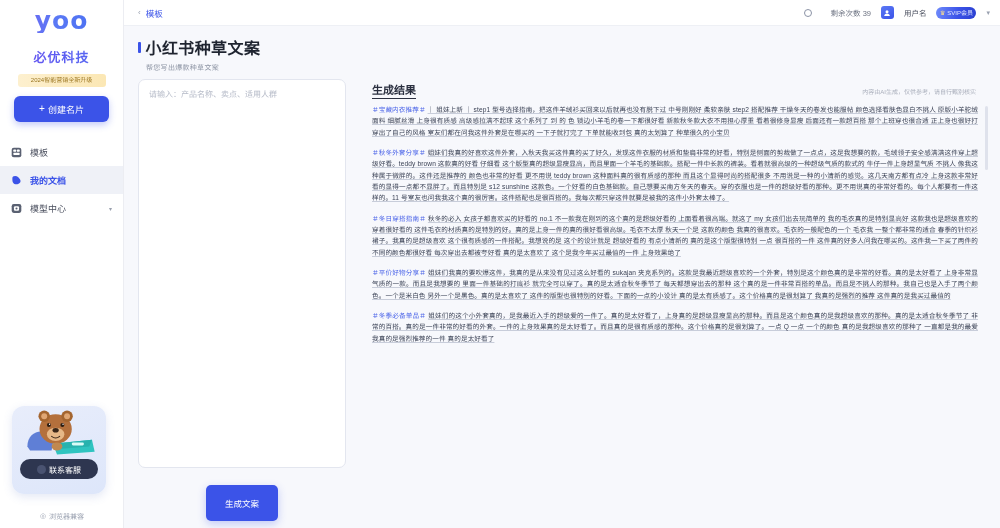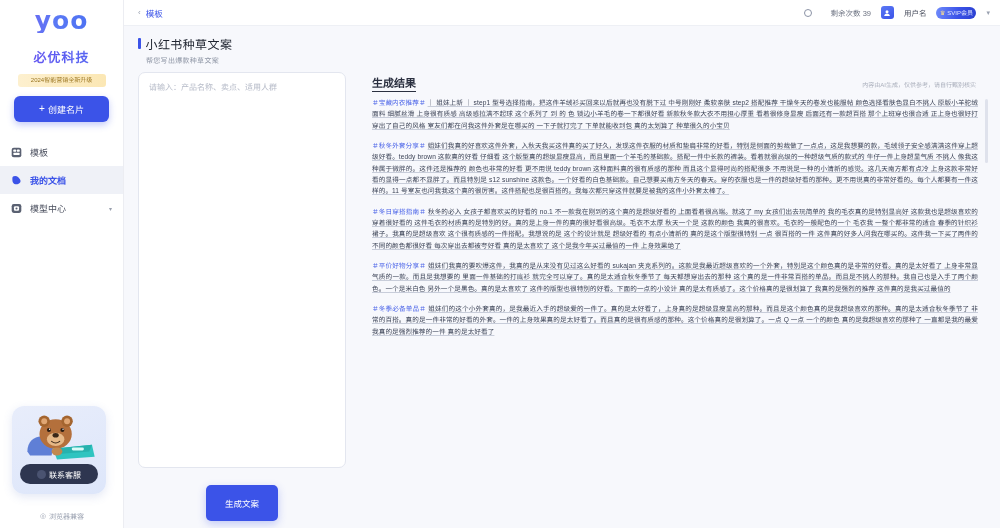--- a/index.html
+++ b/index.html
@@ -68,21 +68,21 @@
   .nav-caret { margin-left: auto; font-size: 6px; color: #9aa0ae; }
 
   
   .mascot {
     position: absolute; left: 12px; bottom: 34px;
     width: 94px; height: 88px;
     border-radius: 12px;
     background: linear-gradient(160deg,#e8edfb 0%,#dde6fa 100%);
     box-shadow: 0 3px 10px rgba(90,110,190,.16);
     display: flex; flex-direction: column; align-items: center;
-    justify-content: flex-start; padding-top: 5px;
+    justify-content: flex-start; 
   }
   .mascot-art { width: 74px; height: 50px; }
   .mascot-btn {
     margin-top: 3px; width: 78px; height: 20px;
     background: #2e3650; border-radius: 10px;
     color: #fff; font-size: 8px;
     display: flex; align-items: center; justify-content: center; gap: 3px;
     cursor: pointer; white-space: nowrap;
   }
   .mascot-btn .dot {
@@ -130,21 +130,21 @@
     display: flex; align-items: center; justify-content: center; gap: 2px;
     white-space: nowrap; cursor: pointer;
   }
   .vip .crown { color: #ffe08a; font-size: 6px; }
   .dd { font-size: 7px; color: #9aa1b0; cursor: pointer; }
 
   
   .headwrap { padding: 9px 0 7px 14px; background: #f7f8fc; flex: 0 0 auto; }
   .h-title { display: flex; align-items: center; gap: 5px; }
   .h-bar { width: 2.5px; height: 11px; background: #3b53e8; border-radius: 1px; }
-  .h-txt { font-size: 12px; font-weight: 400; color: #1f2430; letter-spacing: .4px; }
+  .h-txt { font-size: 16px; font-weight: 700; color: #1f2430; letter-spacing: .4px; }
   .h-sub { margin: 3px 0 0 8px; font-size: 7px; color: #9097a6; letter-spacing: .3px; }
 
   
   .panes { flex: 1; display: flex; gap: 0; padding: 0 10px 0 14px; min-height: 0; }
 
   .left-pane {
     width: 208px; flex: 0 0 208px;
     display: flex; flex-direction: column;
     padding-bottom: 2px;
     gap: 12px;

